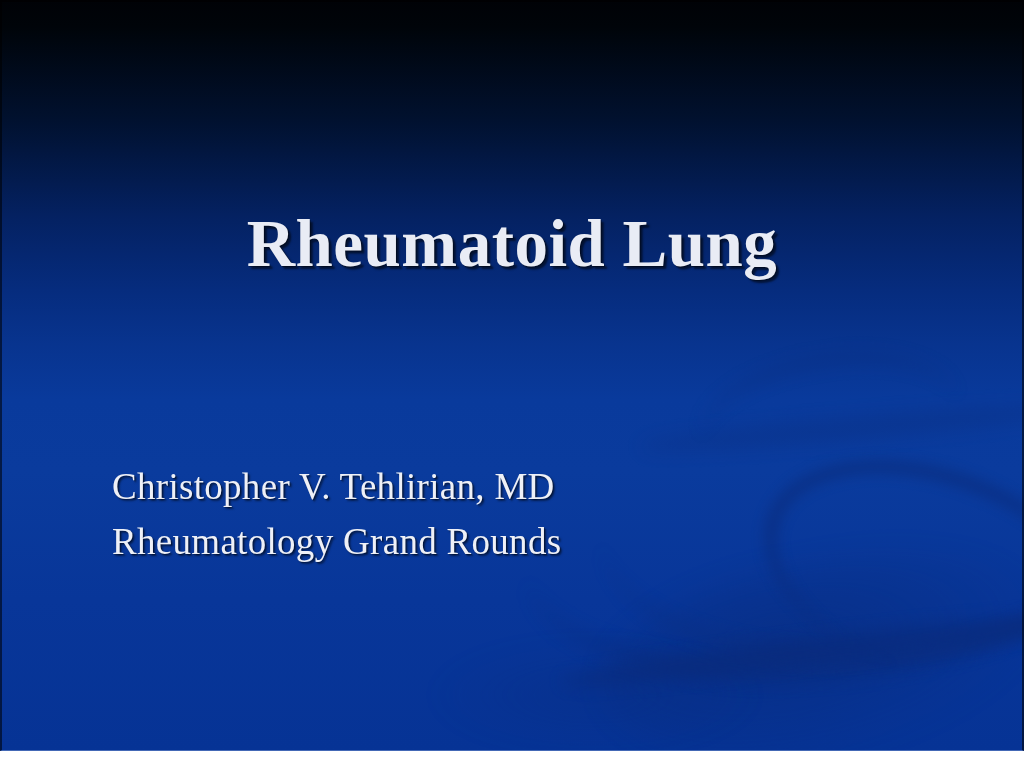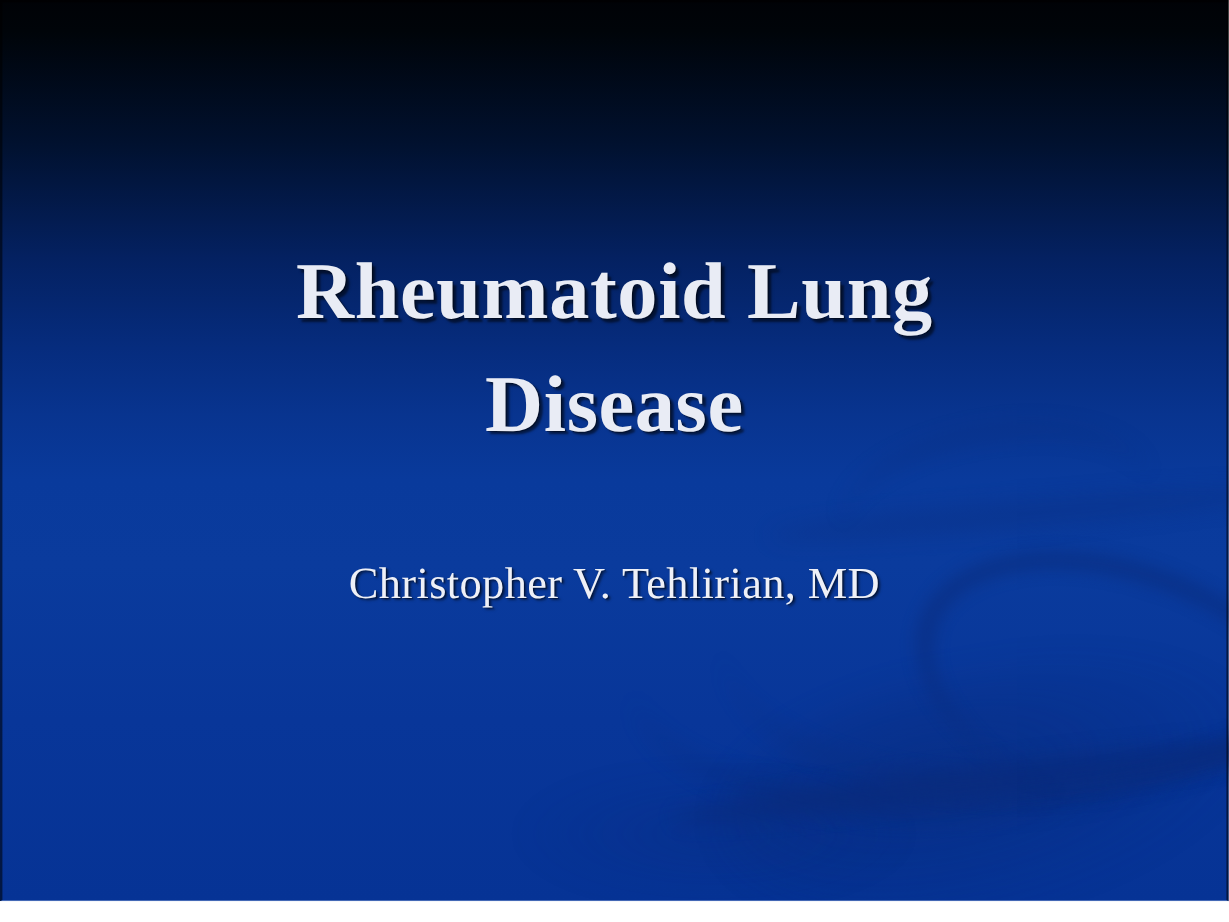--- a/index.html
+++ b/index.html
@@ -210,21 +210,20 @@
       3px 3px 2px rgba(0,0,0,0.55),
       1px 1px 0 rgba(0,0,0,0.35);
     white-space: nowrap;
   }
 
   .subtitle-block {
     position: absolute;
     left: 112px;
     top: 459px;
     width: 800px;
-    text-align: center;
   }
   .subtitle-line {
     display: block;
     font-family: "Liberation Serif", "DejaVu Serif", serif;
     font-weight: normal;
     font-size: 37px;
     line-height: 55px;
     letter-spacing: 0.3px;
     color: #eef0f7;
     text-shadow:
@@ -259,25 +258,25 @@
       <div class="ribbon ribbon-g"></div>
       <div class="ribbon ribbon-c"></div>
       <div class="ribbon ribbon-e"></div>
       <div class="ribbon ribbon-d"></div>
     </div>
 
     <div class="text-layer">
 
       <div class="title-block">
         <span class="title-line">Rheumatoid Lung</span>
-        <span class="title-line">Disease</span>
       </div>
 
       <div class="subtitle-block">
         <span class="subtitle-line">Christopher V. Tehlirian, MD</span>
+        <span class="subtitle-line">Rheumatology Grand Rounds</span>
       </div>
 
     </div>
 
     <div class="slide-frame"></div>
   </div>
 
   <div class="below-slide"></div>
 
 </div>

